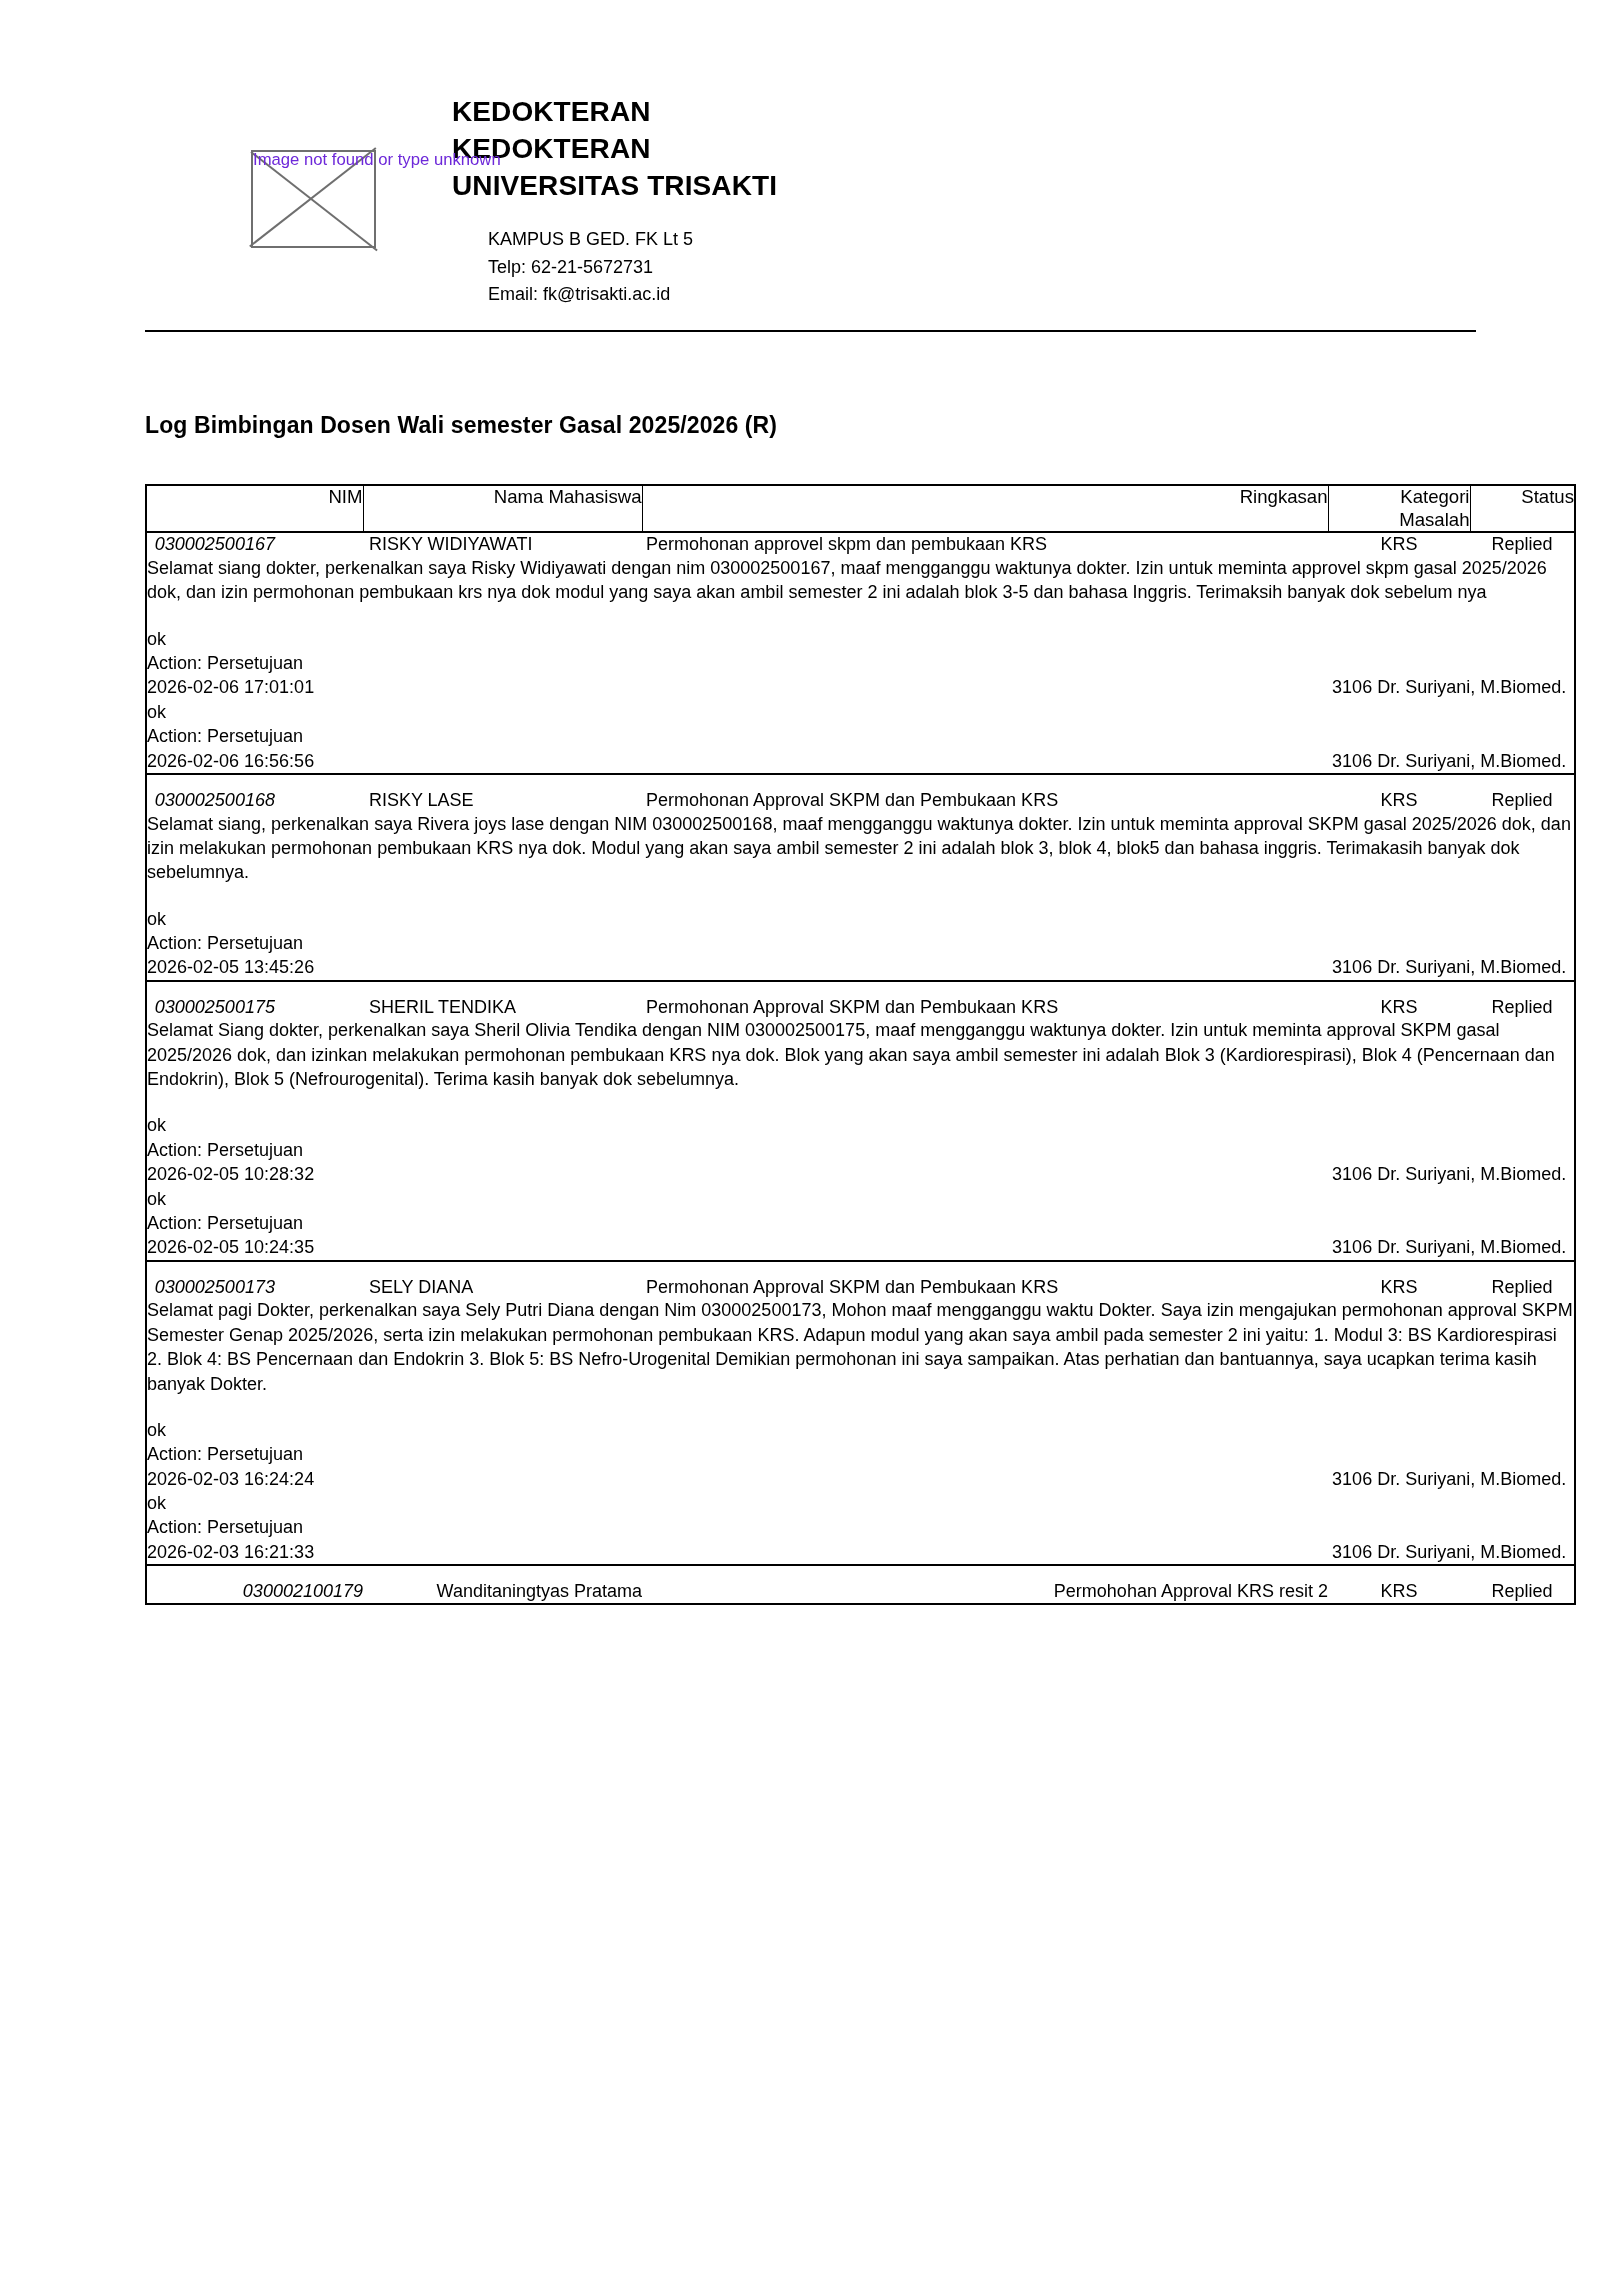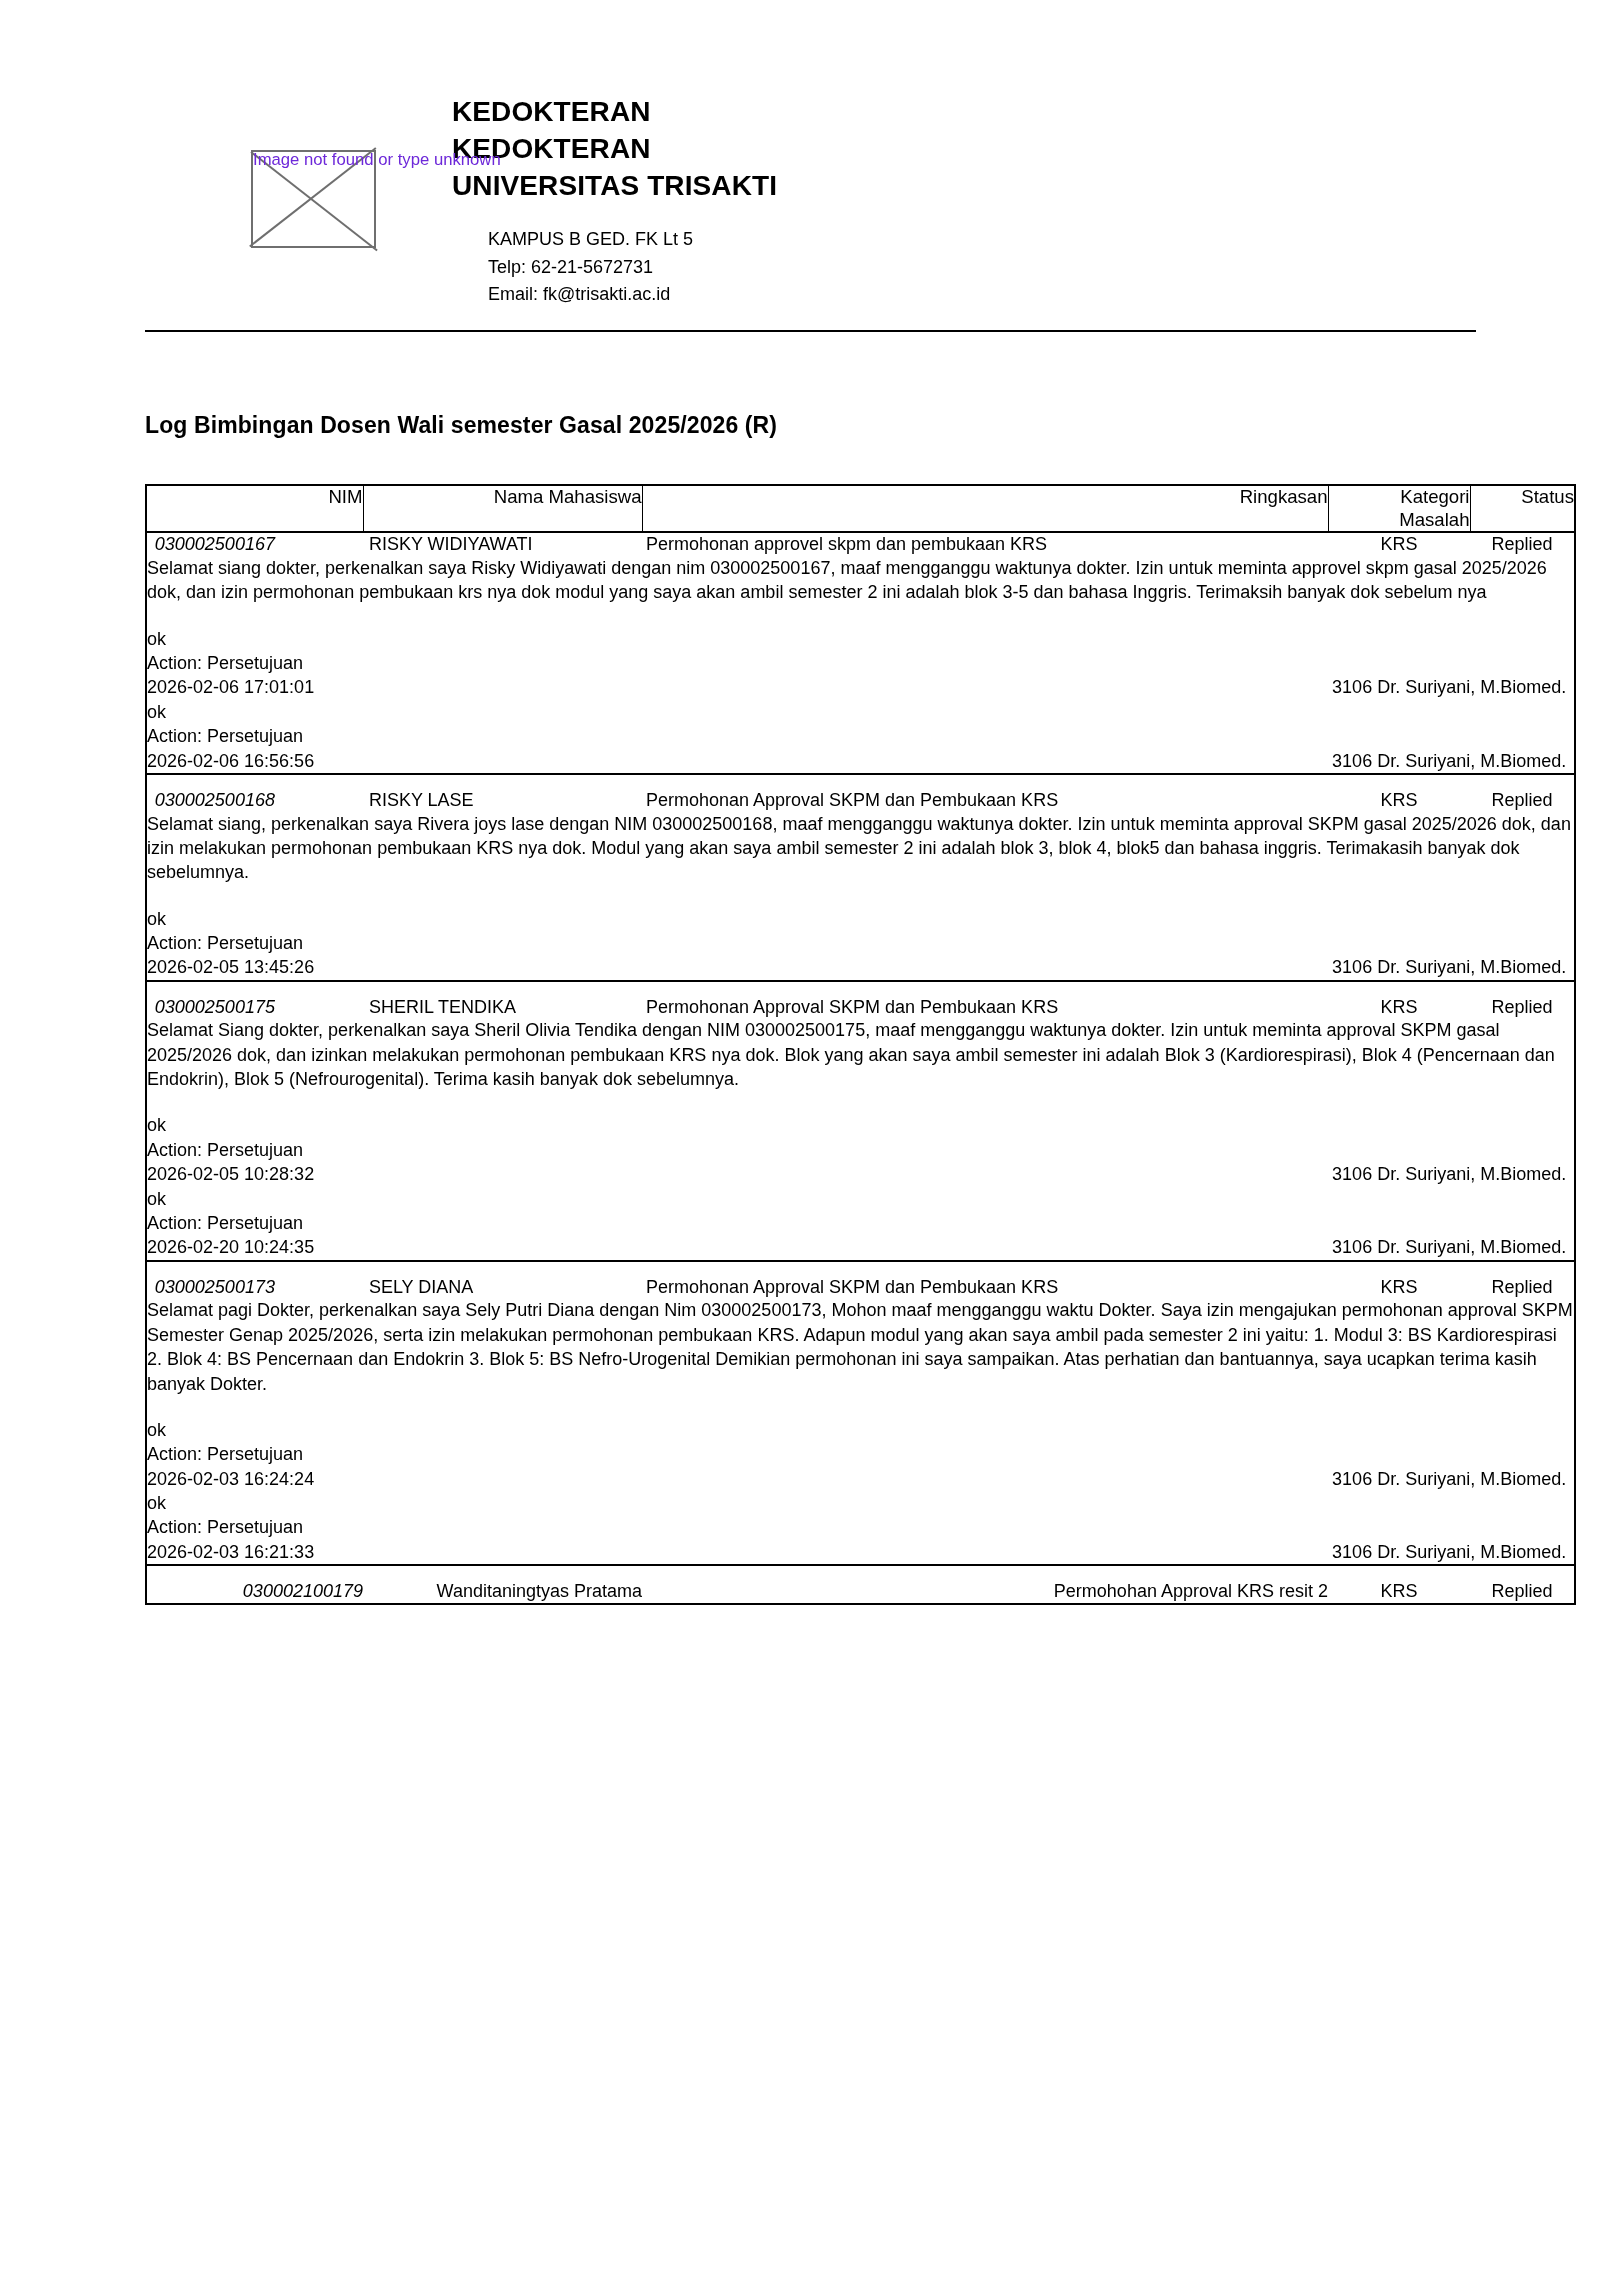--- a/index.html
+++ b/index.html
@@ -301,21 +301,21 @@
           <div class="spacer-line"></div>
           <p>ok</p>
           <p>Action: Persetujuan</p>
           <div class="reply-line">
             <span>2026-02-05 10:28:32</span>
             <span class="who">3106 Dr. Suriyani, M.Biomed.</span>
           </div>
           <p>ok</p>
           <p>Action: Persetujuan</p>
           <div class="reply-line">
-            <span>2026-02-20 10:24:35</span>
+            <span>2026-02-05 10:24:35</span>
             <span class="who">3106 Dr. Suriyani, M.Biomed.</span>
           </div>
         </td>
       </tr>
       <tr class="sep-row">
           <td colspan="5" class="side-l side-r"></td>
         </tr>
       <tr class="gap-row">
           <td colspan="5"></td>
         </tr>

